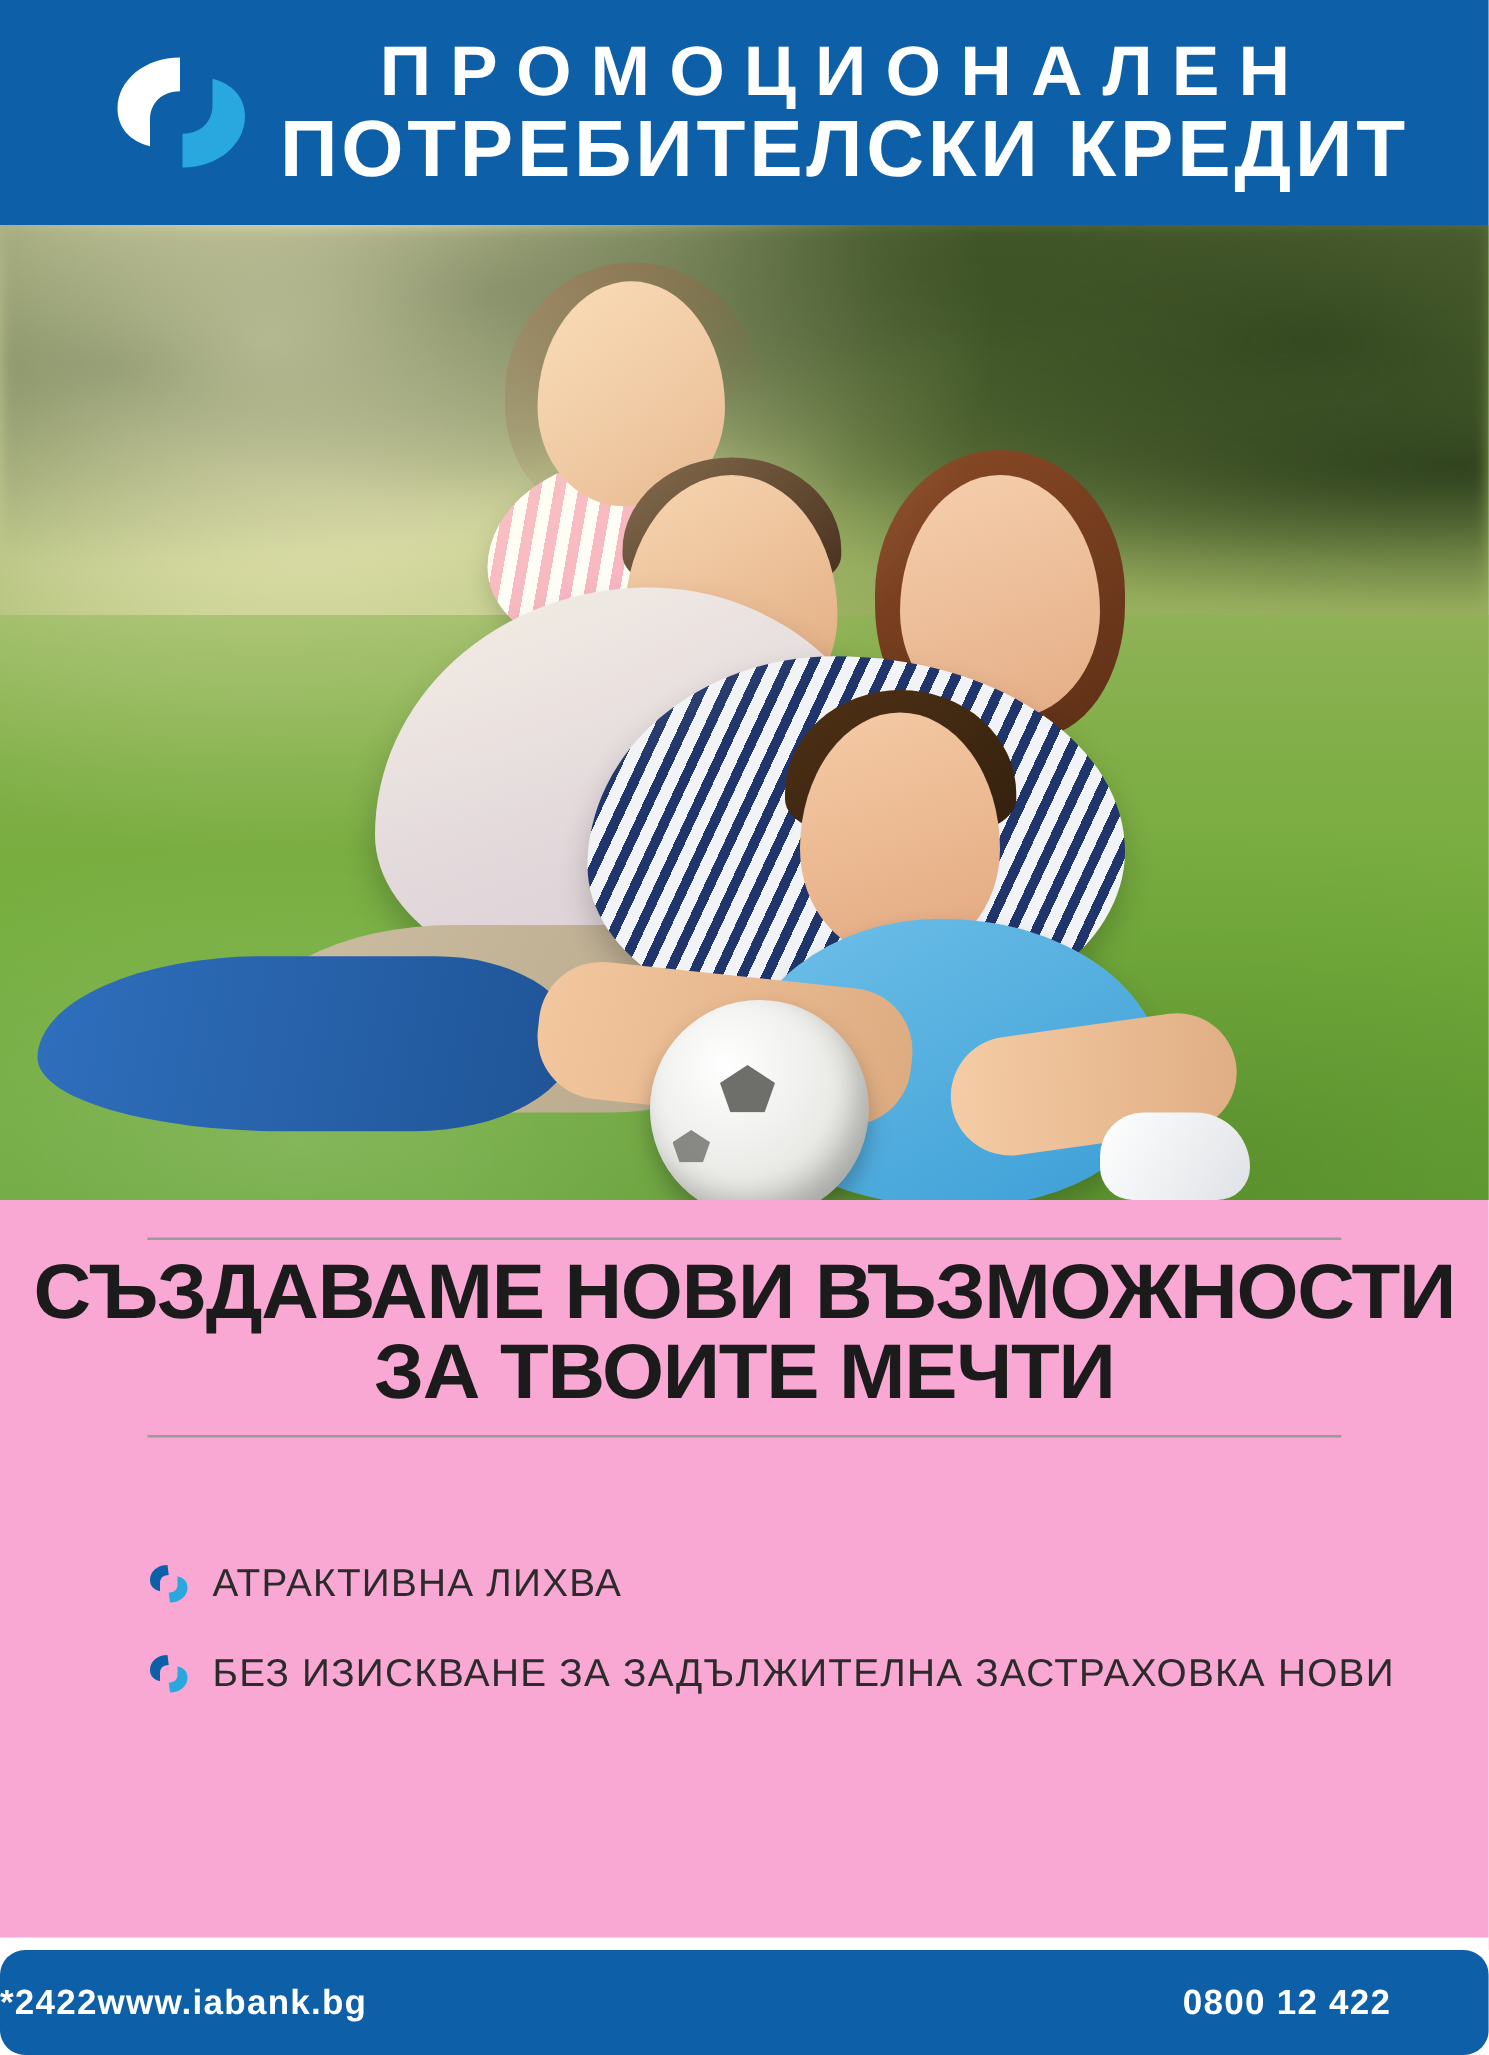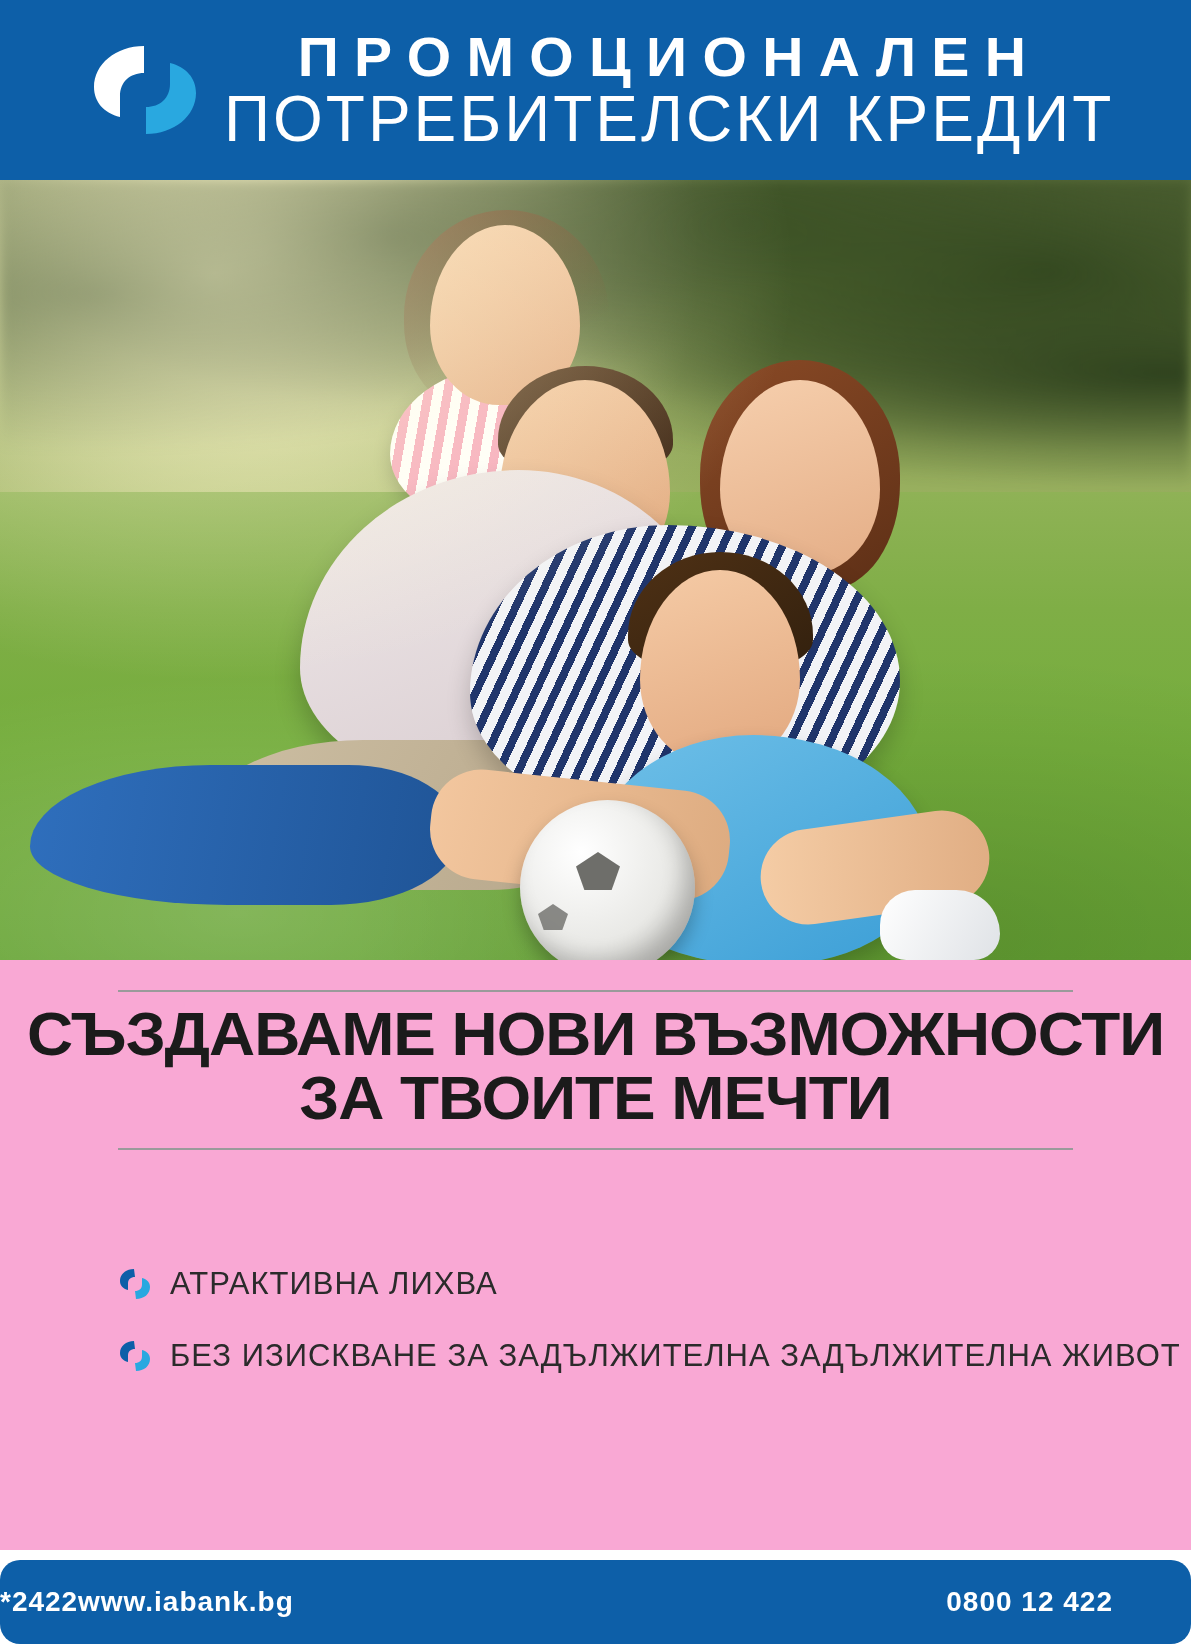--- a/index.html
+++ b/index.html
@@ -47,21 +47,21 @@
     font-size: 56px;
     font-weight: bold;
     letter-spacing: 15px;
     line-height: 1.02;
     white-space: nowrap;
     transform: scaleX(1.02);
   }
   .header-line2 {
     color: #ffffff;
     font-size: 64px;
-    font-weight: normal;
+    font-weight: bold;
     letter-spacing: 3px;
     line-height: 1.02;
     white-space: nowrap;
     margin-top: 2px;
   }
 
   
   .hero {
     position: absolute;
     left: 0;
@@ -275,21 +275,21 @@
     width: 1191px;
     text-align: center;
     color: #2b2b2b;
     font-size: 36px;
     letter-spacing: 1px;
   }
 
   .bullets {
     position: absolute;
     left: 118px;
-    top: 288px;
+    top: 271px;
     width: 960px;
   }
   .bullet {
     display: flex;
     align-items: center;
     height: 72px;
   }
   .bullet-icon {
     width: 34px;
     height: 34px;
@@ -412,21 +412,21 @@
     </div>
 
 
     <div class="bullet">
       <span class="bullet-icon">
         <svg viewBox="0 0 34 34" width="34" height="34" aria-hidden="true">
           <path d="M16 2 C8 2 2 7 2 14 C2 18.5 5 21.8 10 23 L10 16.5 C10 12.3 12.8 10 17 10 Z" fill="#0d5fa8"></path>
           <path d="M18 32 C26 32 32 27 32 20 C32 15.5 29 12.2 24 11 L24 17.5 C24 21.7 21.2 24 17 24 Z" fill="#29a8e0"></path>
         </svg>
       </span>
-      <span class="bullet-text">БЕЗ ИЗИСКВАНЕ ЗА ЗАДЪЛЖИТЕЛНА ЗАДЪЛЖИТЕЛНА ЖИВОТ</span>
+      <span class="bullet-text">БЕЗ ИЗИСКВАНЕ ЗА ЗАДЪЛЖИТЕЛНА ЗАСТРАХОВКА НОВИ</span>
     </div>
   </div>
 </div>
 
 <div class="footer-white-strip"></div>
 <div class="footer">
   <div class="footer-item footer-left">www.iabank.bg</div>
   <div class="footer-item footer-center">*2422</div>
   <div class="footer-item footer-right">0800 12 422</div>
 </div>

